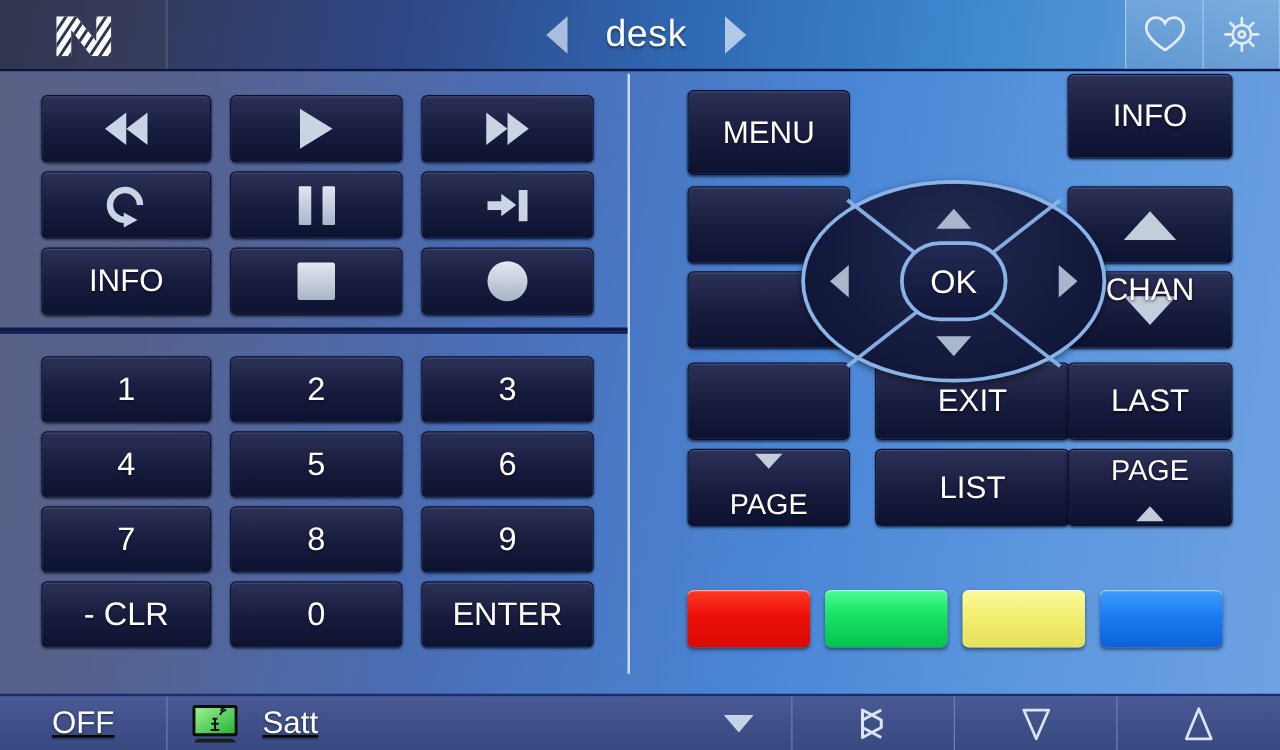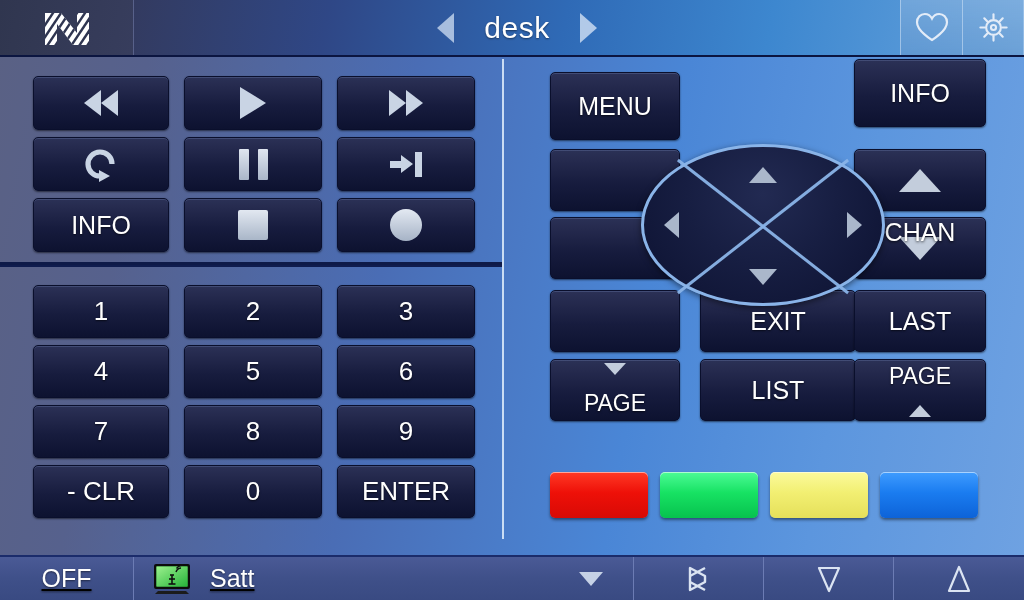--- a/index.html
+++ b/index.html
@@ -336,20 +336,21 @@
 
   <div class="dpad">
     <div class="spoke" style="transform:rotate(-142deg);"></div>
     <div class="spoke" style="transform:rotate(-38deg);"></div>
     <div class="spoke" style="transform:rotate(38deg);"></div>
     <div class="spoke" style="transform:rotate(142deg);"></div>
     <div class="arrow ar-up"></div>
     <div class="arrow ar-dn"></div>
     <div class="arrow ar-lf"></div>
     <div class="arrow ar-rt"></div>
+    <div class="ok">OK</div>
   </div>
 
   <div class="footer">
     <div class="f-off">OFF</div>
 
     <div class="f-dev">
       <svg class="tv-ico" viewBox="0 0 44 34">
         <rect x="2" y="2" width="36" height="25" rx="2" fill="#0c0c0c"></rect>
         <rect x="4.5" y="4.5" width="31" height="20" fill="#3fd24a"></rect>
         <rect x="4.5" y="4.5" width="31" height="20" fill="url(#gg)"></rect>

